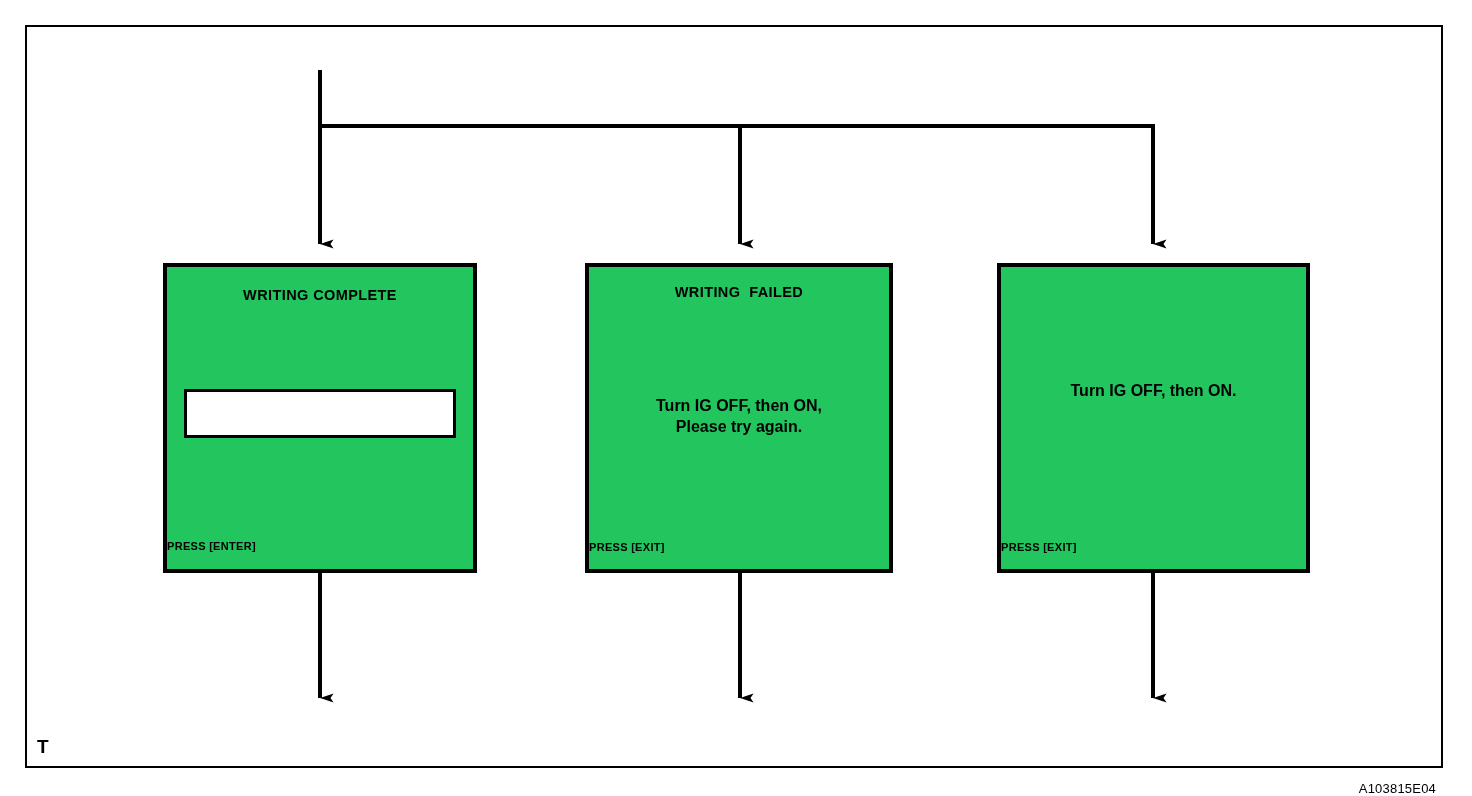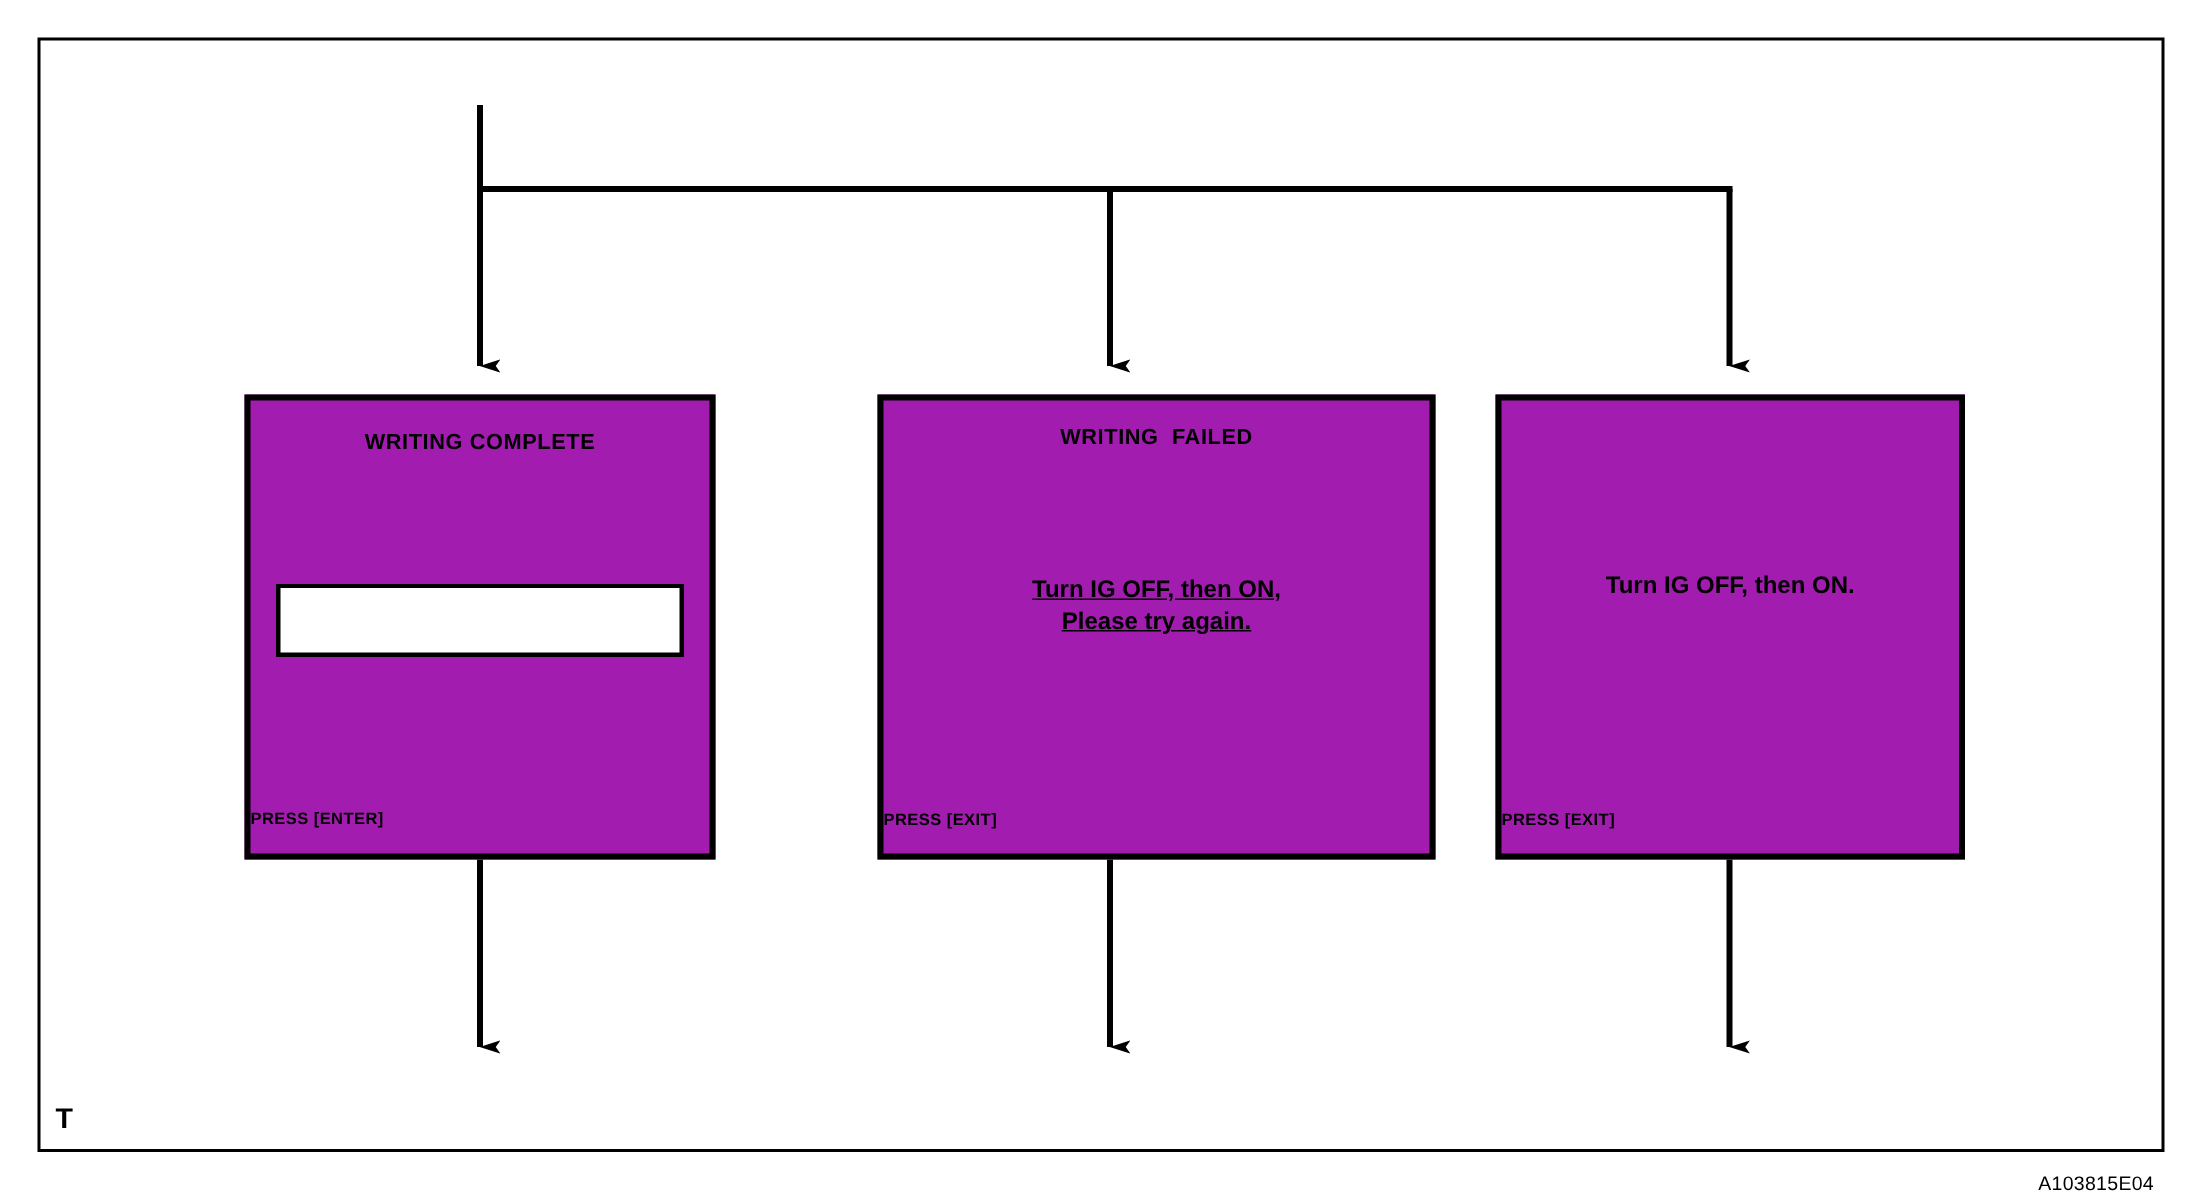--- a/index.html
+++ b/index.html
@@ -43,24 +43,24 @@
     pointer-events: none;
   }
 
   
   .screen-box {
     position: absolute;
     top: 263px;
     height: 310px;
     border: 4px solid #000000;
     box-sizing: border-box;
-    background: #a21caf;
+    background: #22c55e;
   }
   #box-writing-complete { left: 163px; width: 314px; }
-  #box-writing-failed   { left: 585px; width: 372px; }
+  #box-writing-failed   { left: 585px; width: 308px; }
   #box-communication-error { left: 997px; width: 313px; }
 
   .box-title {
     position: absolute;
     left: 0;
     right: 0;
     text-align: center;
     font-size: 14.5px;
     font-weight: bold;
     letter-spacing: 0.4px;
@@ -75,21 +75,21 @@
     left: 6px;
     right: 6px;
     text-align: center;
     font-size: 16px;
     font-weight: bold;
     line-height: 1.33;
     white-space: pre-line;
   }
   #complete-body-1 { top: 54px; }
   #complete-body-2 { top: 190px; }
-  #failed-body     { top: 116px; text-decoration: underline; }
+  #failed-body     { top: 128px; }
   #commerror-body  { top: 113px; }
 
   .vin-field {
     position: absolute;
     left: 17px;
     top: 122px;
     width: 272px;
     height: 49px;
     border: 3px solid #000000;
     box-sizing: border-box;

